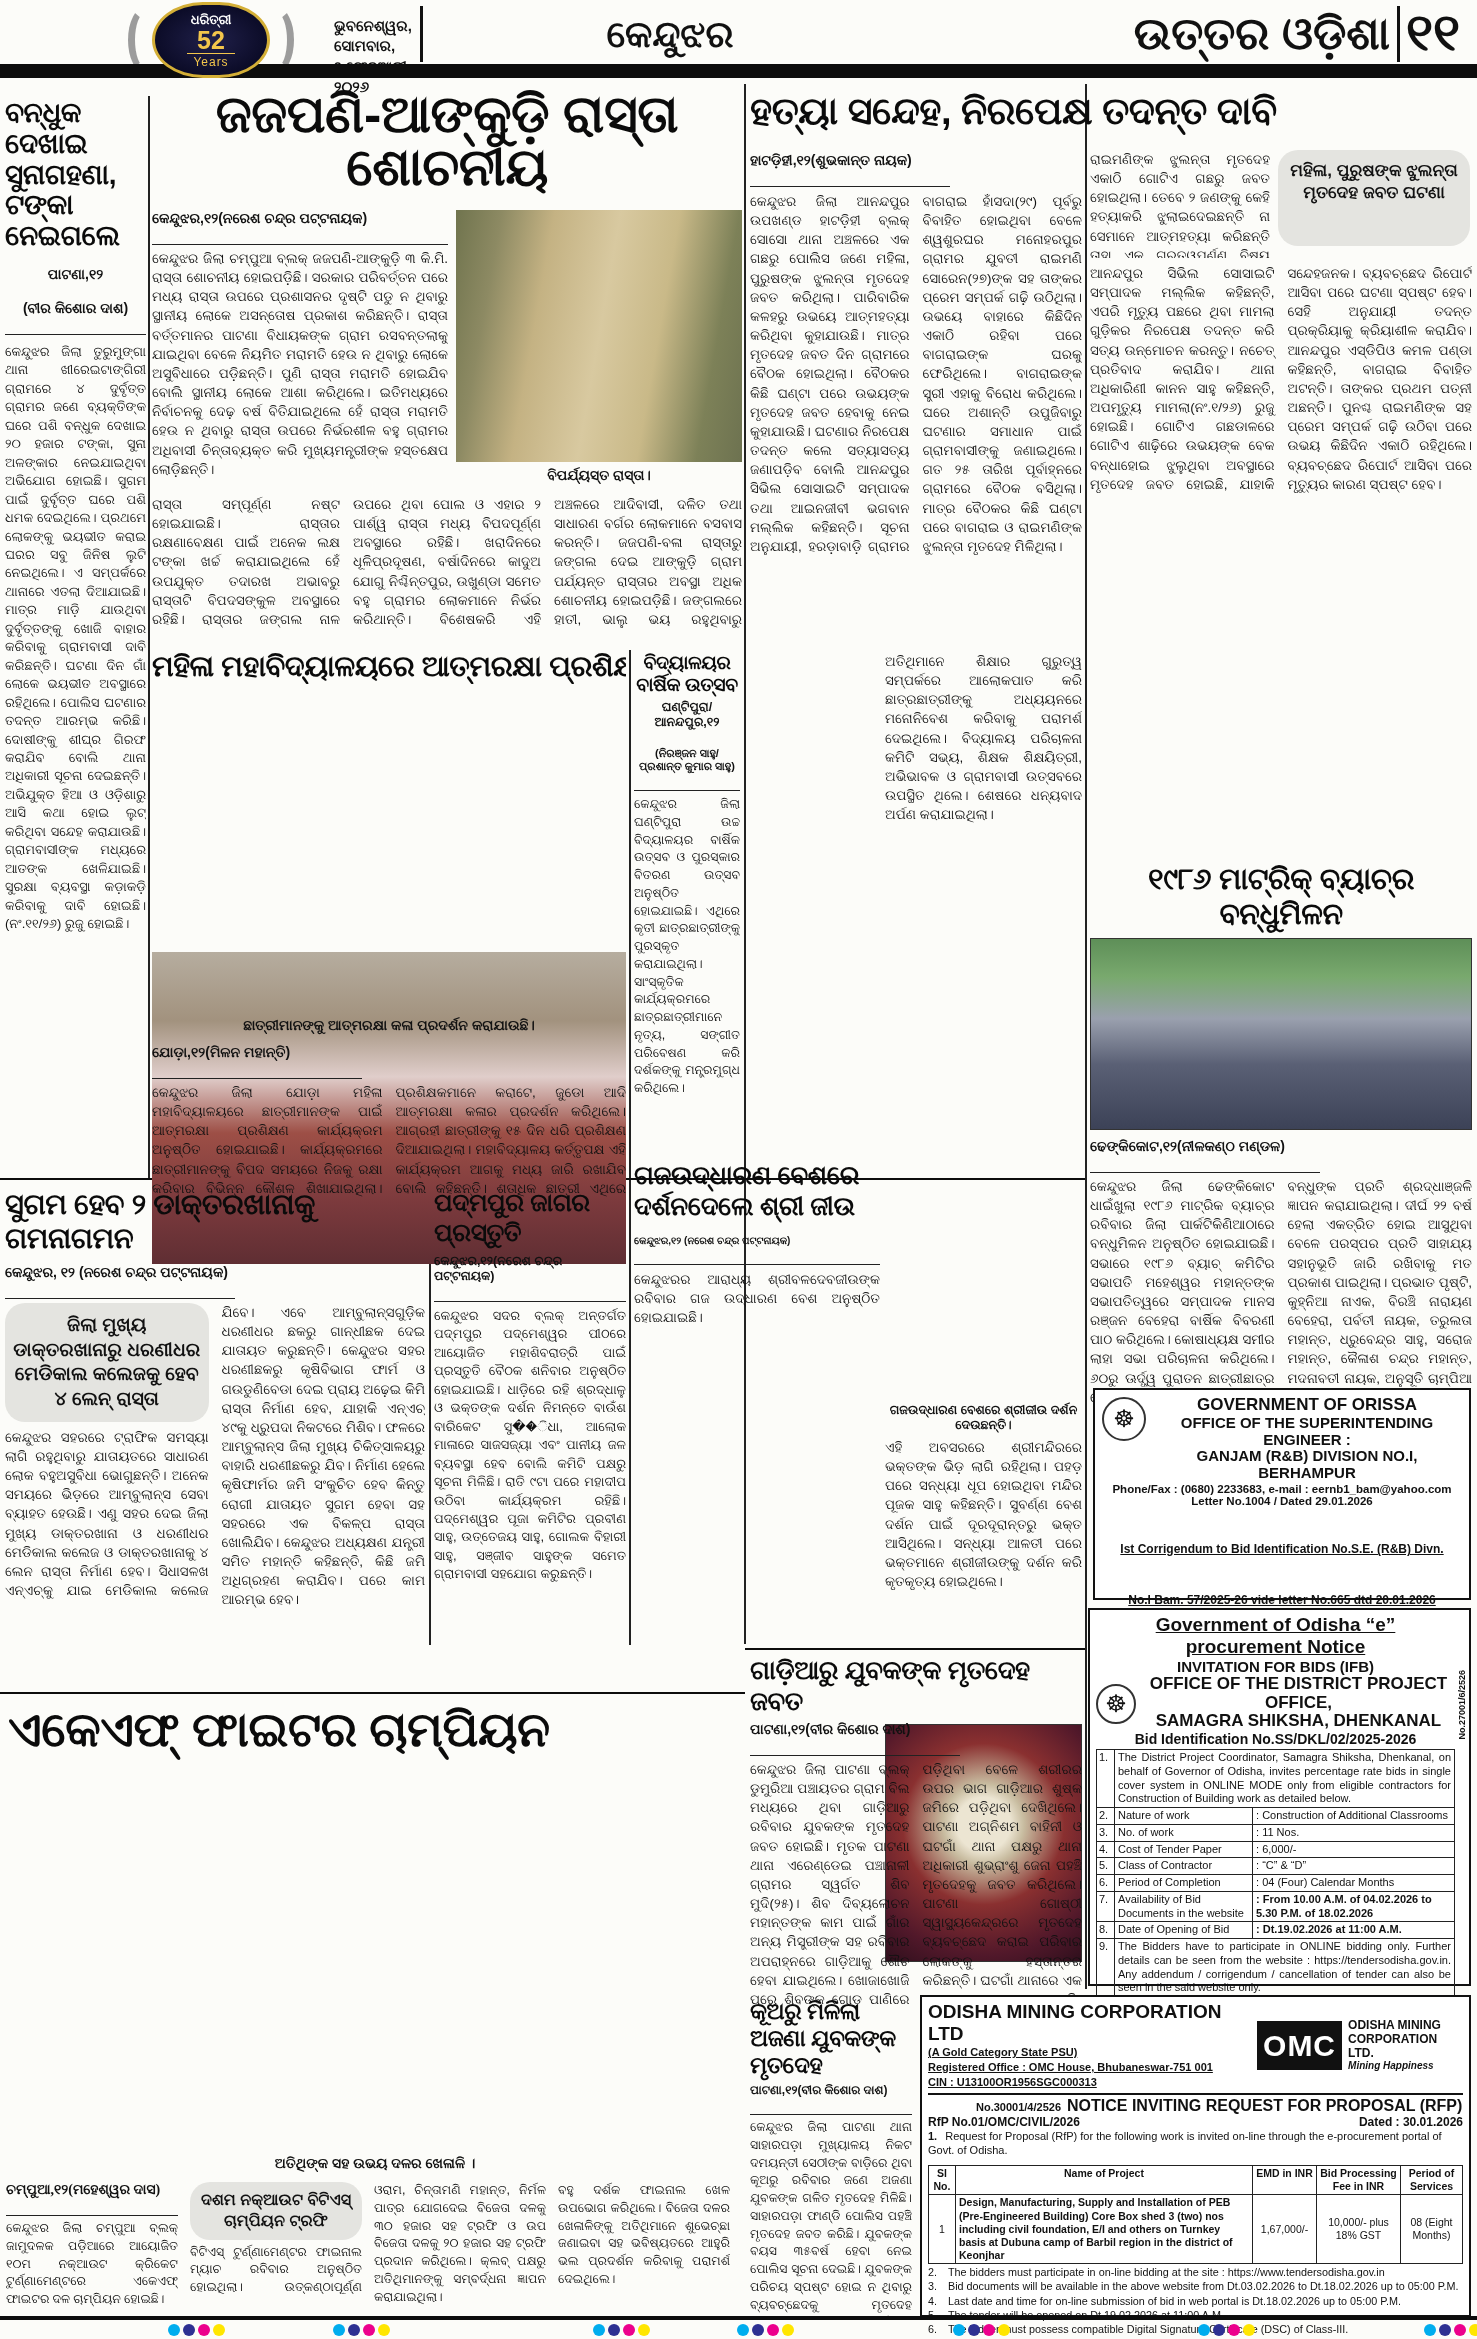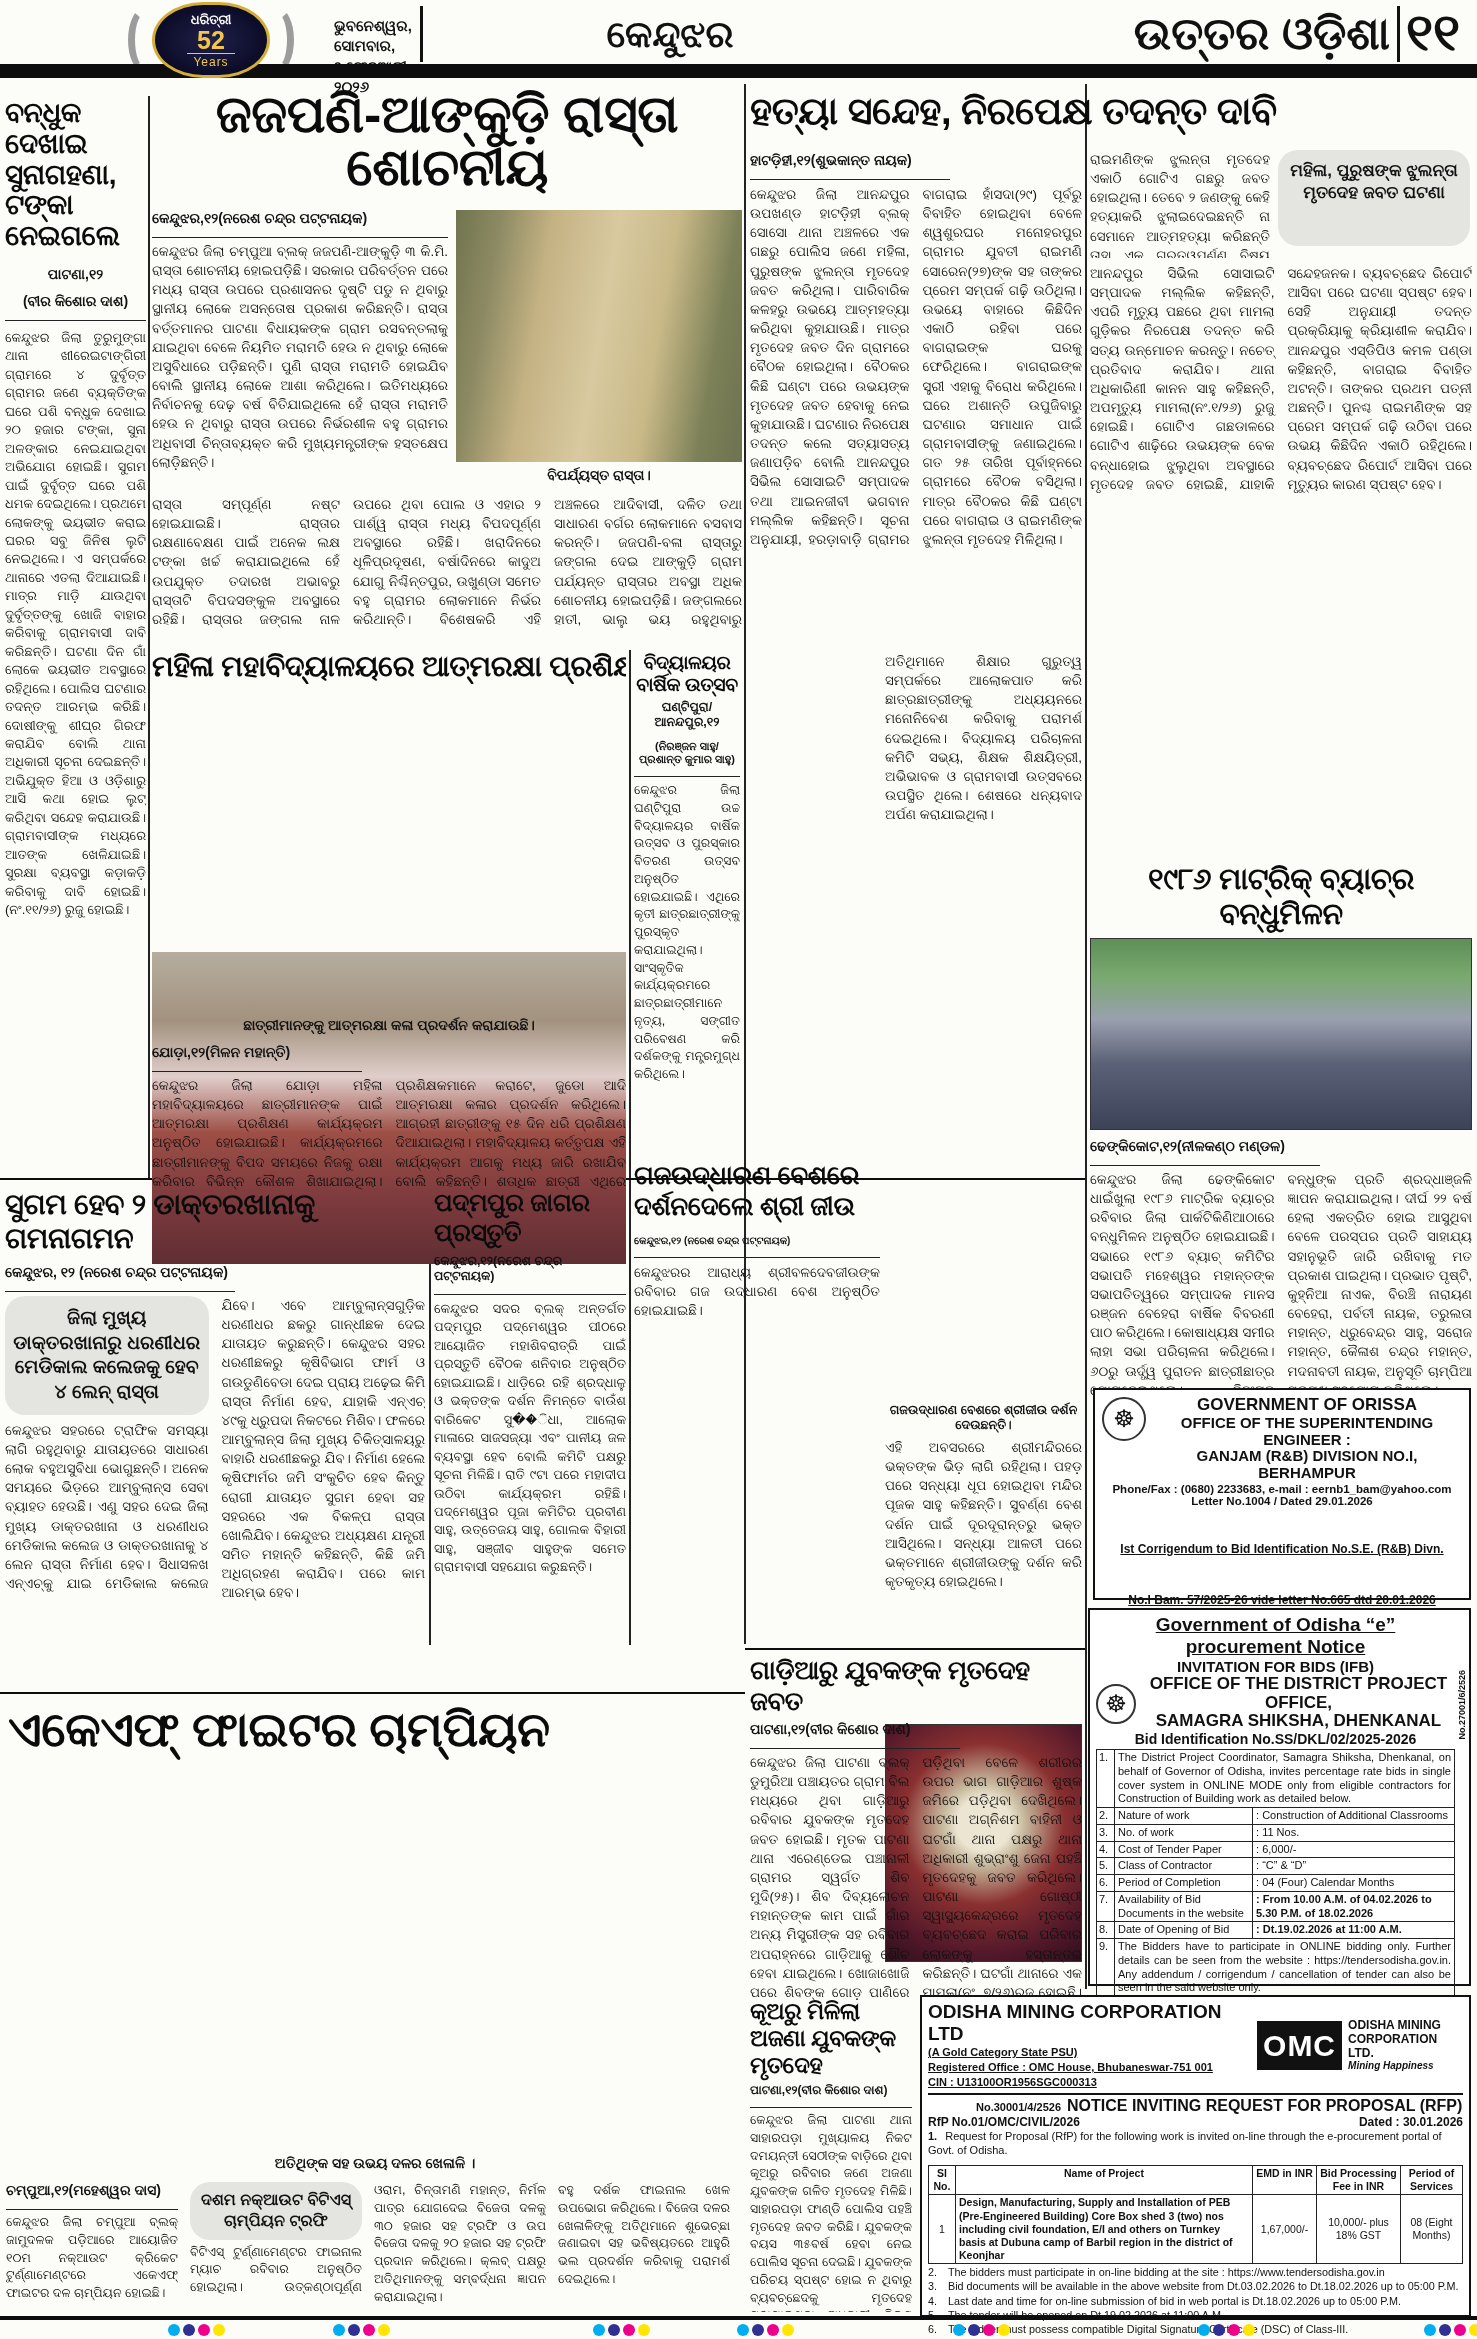--- a/index.html
+++ b/index.html
@@ -24,21 +24,21 @@
   .section-name { position:absolute; left:905px; top:8px; width:485px; text-align:right; font-size:45px; font-weight:900; }
   .page-no { position:absolute; left:1406px; top:2px; font-size:52px; font-weight:900; }
   .black-bar { position:absolute; left:0; top:64px; width:1477px; height:14px; background:#0d0d0d; }
 
   
   .abs { position:absolute; }
   .headline { font-weight:900; color:#0b0b0b; letter-spacing:-0.5px; }
   .h-xl { font-size:52px; line-height:1.02; text-align:center; }
   .h-lg { font-size:38px; line-height:1.05; }
   .h-md { font-size:28px; line-height:1.1; }
-  .dateline { font-weight:bold; font-size:14px; padding-bottom:10px; }
+  .dateline { font-weight:bold; font-size:14px; padding-bottom:17px; }
   .dateline.u { border-bottom:1px solid #222; }
   .dl-center { text-align:center; }
   .body-text { font-size:13.5px; line-height:1.42; text-align:justify; overflow:hidden; }
   .cols-2 { column-count:2; column-gap:13px; column-rule:none; }
   .cols-3 { column-count:3; column-gap:13px; }
   .subhead-box { background:#e4e4e0; font-weight:900; text-align:center; padding:10px 8px;
                  font-size:19px; line-height:1.3;border-radius:20px; }
   .photo { background:#b0a890; position:relative; overflow:hidden; }
   .caption { font-size:14px; font-weight:bold; text-align:center; padding-top:3px; }
   .vrule { position:absolute; width:1.5px; background:#222; }
@@ -229,21 +229,21 @@
   <div class="abs" style="left:750px; top:1655px; width:332px;">
     <div class="headline" style="font-size:26px;">ଗାଡ଼ିଆରୁ ଯୁବକଙ୍କ ମୃତଦେହ ଜବତ</div>
     <div class="dateline u" style="width:210px; margin-top:4px;">ପାଟଣା,୧୨(ବୀର କିଶୋର ଦାଶ)</div>
     <div class="body-text cols-2" style="height:268px; margin-top:4px;">କେନ୍ଦୁଝର ଜିଲା ପାଟଣା ବ୍ଲକ୍ ଡୁମୁରିଆ ପଞ୍ଚାୟତର ଗ୍ରାମ ବିଲ ମଧ୍ୟରେ ଥିବା ଗାଡ଼ିଆରୁ ରବିବାର ଯୁବକଙ୍କ ମୃତଦେହ ଜବତ ହୋଇଛି। ମୃତକ ପାଟଣା ଥାନା ଏରେଣ୍ଡେଇ ପଞ୍ଚାନାଳୀ ଗ୍ରାମର ସ୍ୱର୍ଗତ ଶିବ ମୁଦି(୨୫)। ଶିବ ଦିବ୍ୟଲୋଚନ ମହାନ୍ତଙ୍କ କାମ ପାଇଁ ଗାଁର ଅନ୍ୟ ମିସ୍ତ୍ରୀଙ୍କ ସହ ରବିବାର ଅପରାହ୍ନରେ ଗାଡ଼ିଆକୁ ଶୌଚ ହେବା ଯାଇଥିଲେ। ଖୋଜାଖୋଜି ପରେ ଶିବଙ୍କ ଗୋଡ଼ ପାଣିରେ ପଡ଼ିଥିବା ବେଳେ ଶରୀରର ଉପର ଭାଗ ଗାଡ଼ିଆର ଶୁଷ୍କ ଜମିରେ ପଡ଼ିଥିବା ଦେଖିଥିଲେ। ପାଟଣା ଅଗ୍ନିଶମ ବାହିନୀ ଓ ଘଟଗାଁ ଥାନା ପକ୍ଷରୁ ଥାନା ଅଧିକାରୀ ଶୁଭ୍ରାଂଶୁ ଜେନା ପହଞ୍ଚି ମୃତଦେହକୁ ଜବତ କରିଥିଲେ। ପାଟଣା ଗୋଷ୍ଠୀ ସ୍ୱାସ୍ଥ୍ୟକେନ୍ଦ୍ରରେ ମୃତଦେହ ବ୍ୟବଚ୍ଛେଦ କରାଇ ପରିବାର ଲୋକଙ୍କୁ ହସ୍ତାନ୍ତର କରିଛନ୍ତି। ଘଟଗାଁ ଥାନାରେ ଏକ ମାମଲା(ନଂ. ୭/୨୬)ରୁଜୁ ହୋଇଛି। ହତ୍ୟା ସନ୍ଦେହ କରାଯାଉଥିବା ବେଳେ ବ୍ୟବଚ୍ଛେଦ ରିପୋର୍ଟ ଆସିବା ପରେ ପ୍ରକୃତ ଘଟଣା ଜଣାପଡ଼ିବ ବୋଲି ଥାନା ଅଧିକାରୀ କହିଛନ୍ତି।</div>
   </div>
 
   <div class="abs headline" style="left:8px; top:1702px; width:640px; font-size:48px;">ଏକେଏଫ୍ ଫାଇଟର ଚାମ୍ପିୟନ</div>
 
   <div class="abs caption" style="left:6px; top:2152px; width:738px;">ଅତିଥିଙ୍କ ସହ ଉଭୟ ଦଳର ଖେଳାଳି ।</div>
   <div class="abs" style="left:6px; top:2182px; width:738px; display:flex; gap:12px;">
-    <div style="width:172px;">
+    <div style="width:172px;font-family:Liberation Serif, serif;">
       <div class="dateline u">ଚମ୍ପୁଆ,୧୨(ମହେଶ୍ୱର ଦାସ)</div>
       <div class="body-text" style="height:108px; margin-top:4px; font-size:12.5px;">କେନ୍ଦୁଝର ଜିଲା ଚମ୍ପୁଆ ବ୍ଲକ୍ ଜାମୁଦଳକ ପଡ଼ିଆରେ ଆୟୋଜିତ ୧୦ମ ନକ୍ଆଉଟ କ୍ରିକେଟ ଟୁର୍ଣ୍ଣାମେଣ୍ଟରେ ଏକେଏଫ୍ ଫାଇଟର ଦଳ ଚାମ୍ପିୟନ ହୋଇଛି।</div>
     </div>
     <div style="width:172px;">
       <div class="subhead-box" style="font-size:16px; padding:8px 6px;">ଦଶମ ନକ୍ଆଉଟ ବିଟିଏସ୍ ଚାମ୍ପିୟନ ଟ୍ରଫି</div>
       <div class="body-text" style="height:50px; margin-top:4px; font-size:12.5px;">ବିଟିଏସ୍ ଟୁର୍ଣ୍ଣାମେଣ୍ଟର ଫାଇନାଲ ମ୍ୟାଚ ରବିବାର ଅନୁଷ୍ଠିତ ହୋଇଥିଲା। ଉତ୍କଣ୍ଠାପୂର୍ଣ୍ଣ ମୁକାବିଲାରେ ଏକେଏଫ୍ ଫାଇଟର ଦଳ ପ୍ରତିପକ୍ଷ ଦଳକୁ ପରାସ୍ତ କରି ଟ୍ରଫି ହାସଲ କରିଥିଲା।</div>
     </div>
     <div class="body-text" style="width:172px; height:130px; font-size:12.5px;">ଓରାମ, ଚିନ୍ତାମଣି ମହାନ୍ତ, ନିର୍ମଳ ପାତ୍ର ଯୋଗଦେଇ ବିଜେତା ଦଳକୁ ୩୦ ହଜାର ସହ ଟ୍ରଫି ଓ ଉପ ବିଜେତା ଦଳକୁ ୨୦ ହଜାର ସହ ଟ୍ରଫି ପ୍ରଦାନ କରିଥିଲେ। କ୍ଲବ୍ ପକ୍ଷରୁ ଅତିଥିମାନଙ୍କୁ ସମ୍ବର୍ଦ୍ଧନା ଜ୍ଞାପନ କରାଯାଇଥିଲା।</div>
     <div class="body-text" style="width:172px; height:130px; font-size:12.5px;">ବହୁ ଦର୍ଶକ ଫାଇନାଲ ଖେଳ ଉପଭୋଗ କରିଥିଲେ। ବିଜେତା ଦଳର ଖେଳାଳିଙ୍କୁ ଅତିଥିମାନେ ଶୁଭେଚ୍ଛା ଜଣାଇବା ସହ ଭବିଷ୍ୟତରେ ଆହୁରି ଭଲ ପ୍ରଦର୍ଶନ କରିବାକୁ ପରାମର୍ଶ ଦେଇଥିଲେ।</div>
   </div>

